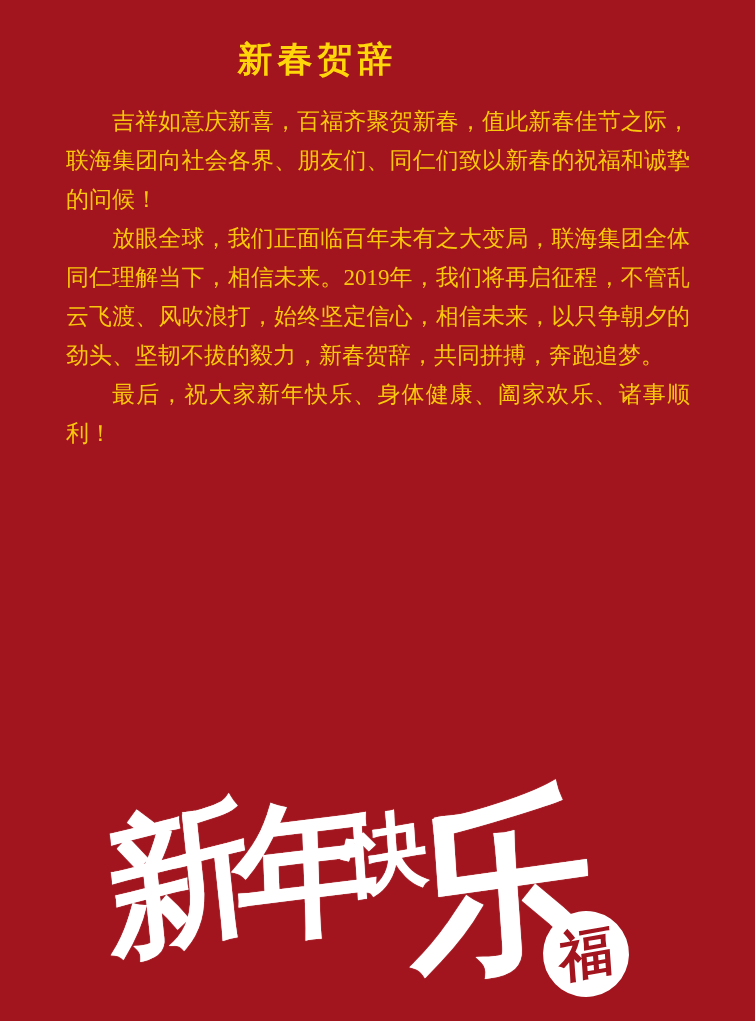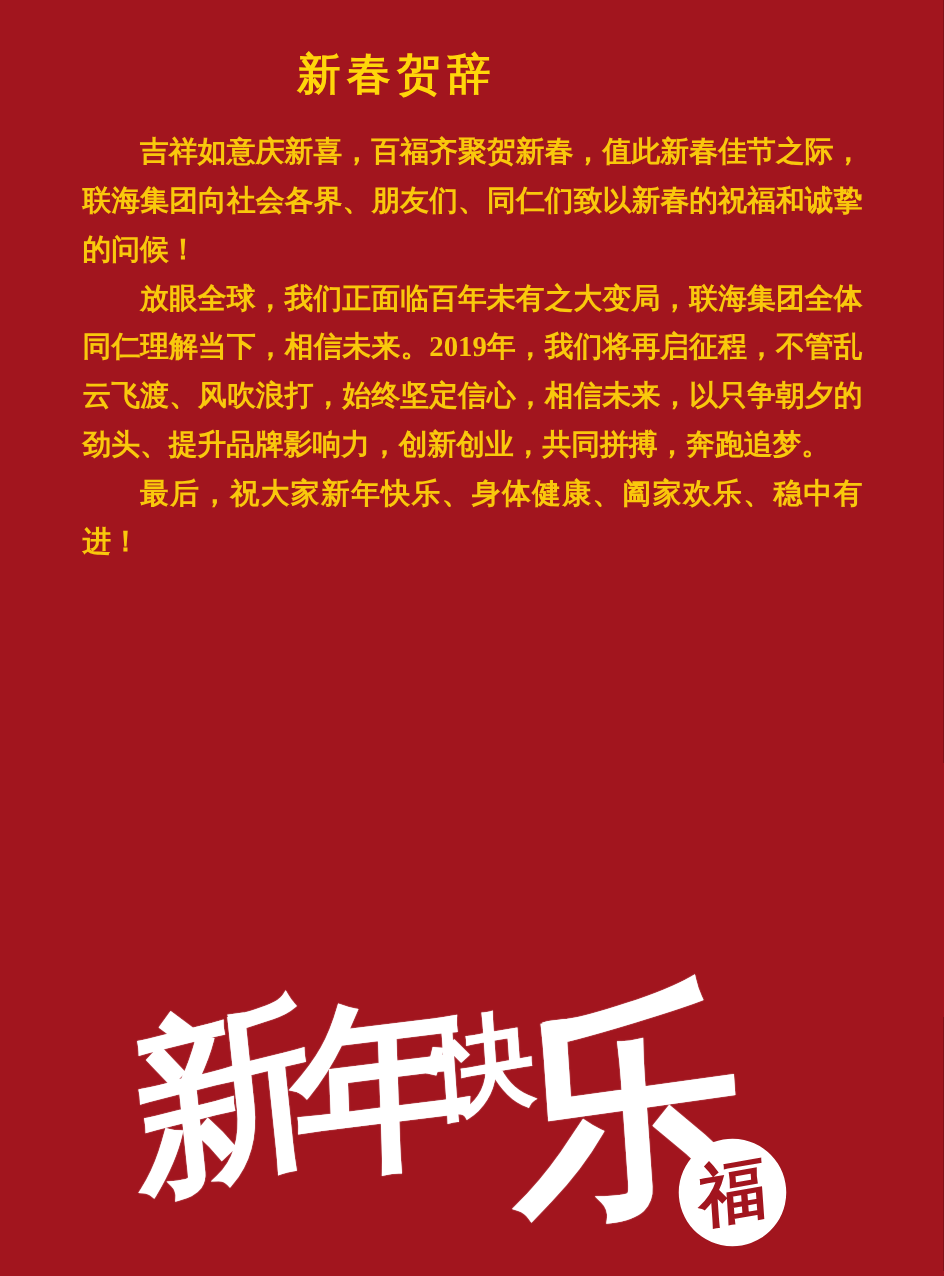--- a/index.html
+++ b/index.html
@@ -21,21 +21,21 @@
     font-weight:700;
     letter-spacing:5px;
     color:var(--title,#ffd60a);
   }
   .body-text{
     position:absolute;
     top:102px;left:66px;width:624px;
     color:var(--body,#f9c80c);
     font-size:23px;
     line-height:39px;
-    font-weight:700;
+    font-weight:400;
     text-align:justify;
     text-justify:inter-character;
   }
   .body-text p{margin:0;text-indent:2em;}
   .body-text p.p2{text-indent:2.4em;}
   .calligraphy{
     position:absolute;left:0;top:760px;width:755px;height:261px;
     color:var(--callig,#ffffff);
     font-family:cursive;
     font-weight:900;
@@ -65,22 +65,22 @@
 </style>
 </head>
 <body>
 
 <div class="card" style="--bg: #a2151e; --title: #ffd60a; --body: #f9c80c; --callig: #ffffff; --seal: #a2151e;">
 
   <h1 class="title">新春贺辞</h1>
 
   <div class="body-text">
     <p>吉祥如意庆新喜，百福齐聚贺新春，值此新春佳节之际，联海集团向社会各界、朋友们、同仁们致以新春的祝福和诚挚的问候！</p>
-    <p>放眼全球，我们正面临百年未有之大变局，联海集团全体同仁理解当下，相信未来。2019年，我们将再启征程，不管乱云飞渡、风吹浪打，始终坚定信心，相信未来，以只争朝夕的劲头、提升品牌影响力，创新创业，共同拼搏，奔跑追梦。</p>
-    <p>最后，祝大家新年快乐、身体健康、阖家欢乐、稳中有进！</p>
+    <p>放眼全球，我们正面临百年未有之大变局，联海集团全体同仁理解当下，相信未来。2019年，我们将再启征程，不管乱云飞渡、风吹浪打，始终坚定信心，相信未来，以只争朝夕的劲头、坚韧不拔的毅力，新春贺辞，共同拼搏，奔跑追梦。</p>
+    <p>最后，祝大家新年快乐、身体健康、阖家欢乐、诸事顺利！</p>
   </div>
 
   <div class="calligraphy">
     <span class="cchar c-xin">新</span>
     <span class="cchar c-nian">年</span>
     <span class="cchar c-kuai">快</span>
     <span class="cchar c-le">乐</span>
     <div class="seal">
       <span>福</span>
     </div>

